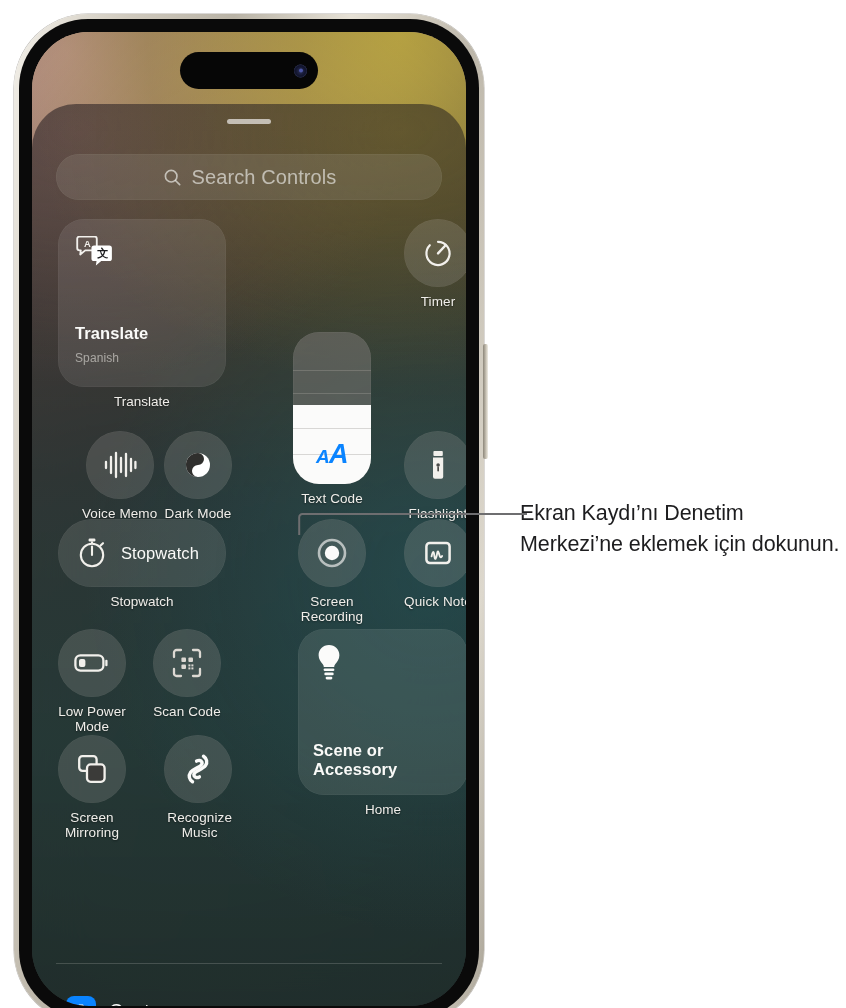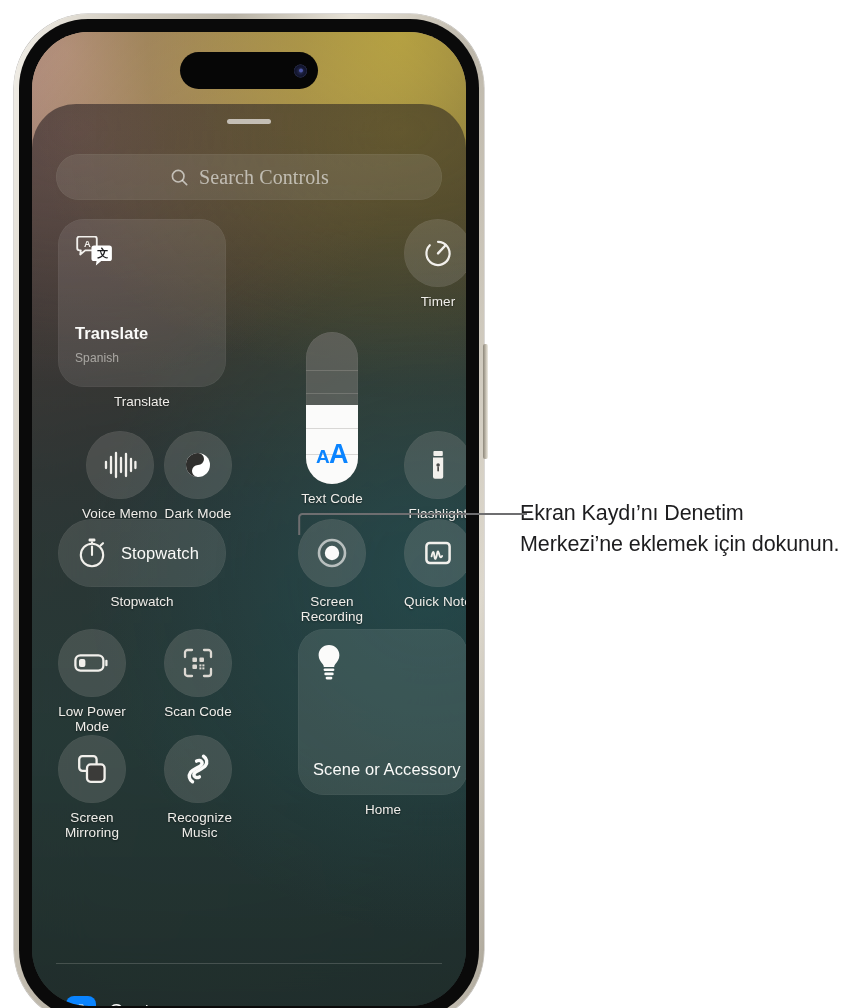--- a/index.html
+++ b/index.html
@@ -145,21 +145,20 @@
     left: 24px; right: 24px;
     top: 50px;
     height: 46px;
     border-radius: 23px;
     background: rgba(164,160,152,.20);
     box-shadow: inset 0 0 0 .5px rgba(220,218,212,.09);
     display: flex;
     align-items: center;
     justify-content: center;
     gap: 9px;
-    font-family: Liberation Serif, serif;
   }
   #search-icon { display:block; }
   #search-placeholder {
     font-size: 20px;
     color: rgba(230,228,224,.70);
     letter-spacing: .1px;
   }
 
   
   #cc-grid {
@@ -220,26 +219,27 @@
   }
   #translate-sub {
     position: absolute; left: 17px; bottom: 22px;
     font-size: 12px; color: rgba(228,226,222,.60);
     letter-spacing: .1px;
   }
 
   
   #ctrl-textsize { left: 242px; top: 113px; width: 68px; }
   #textsize-slider {
-    width: 52px; height: 152px;
+    width: 78px; height: 152px;
     border-radius: 26px;
     overflow: hidden;
     position: relative;
     background: rgba(120,118,114,.55);
     box-shadow: inset 0 0 0 .5px rgba(230,228,224,.08);
+    font-style: italic;
   }
   #textsize-fill {
     position: absolute; left: 0; right: 0; bottom: 0;
     height: 52%;
     background: #fbfbfa;
   }
   .ts-tick {
     position: absolute;
     left: 0; right: 0;
     height: 1px;
@@ -280,21 +280,21 @@
   #home-tile {
     width: 170px; height: 166px;
     border-radius: 26px;
     background: rgba(150,165,162,.20);
     box-shadow: inset 0 0 0 .5px rgba(230,228,224,.07);
     position: relative;
   }
   #home-icon { position: absolute; left: 16px; top: 13px; }
   #home-scene {
     position: absolute; left: 15px; bottom: 16px;
-    font-size: 16.5px; color: #fafaf8; letter-spacing: .1px;
+    font-size: 16.5px; color: #fafaf8; letter-spacing: .1px; font-weight: bold;
   }
 
   
   #cc-divider {
     position: absolute;
     left: 24px; right: 24px;
     top: 859px;
     height: 1px;
     background: rgba(222,220,214,.20);
   }
@@ -490,21 +490,21 @@
               <svg width="38" height="24" viewBox="0 0 38 24">
                 <rect x="2.4" y="4.4" width="28" height="15.2" rx="5" fill="none" stroke="#f2f0ec" stroke-width="2.3"></rect>
                 <rect x="6" y="8" width="6.4" height="8" rx="2" fill="#f2f0ec"></rect>
                 <path d="M33.4 9.8v4.4" stroke="#f2f0ec" stroke-width="2.3" stroke-linecap="round"></path>
               </svg>
             </div>
             <div class="ctrl-label">Low Power
 Mode</div>
           </div>
 
-          <div class="ctrl" style="left:108px; top:410px;justify-content:space-between;">
+          <div class="ctrl" style="left:97px; top:410px;justify-content:space-between;">
             <div class="circle">
               <svg width="34" height="34" viewBox="0 0 34 34">
                 <g fill="none" stroke="#ddd9d3" stroke-width="2.3" stroke-linecap="round">
                   <path d="M4 11V6.6A2.6 2.6 0 0 1 6.6 4H11"></path>
                   <path d="M23 4h4.4A2.6 2.6 0 0 1 30 6.6V11"></path>
                   <path d="M30 23v4.4a2.6 2.6 0 0 1-2.6 2.6H23"></path>
                   <path d="M11 30H6.6A2.6 2.6 0 0 1 4 27.4V23"></path>
                 </g>
                 <g fill="#ddd9d3">
                   <rect x="11.4" y="11.4" width="4.6" height="4.6" rx="1"></rect>

